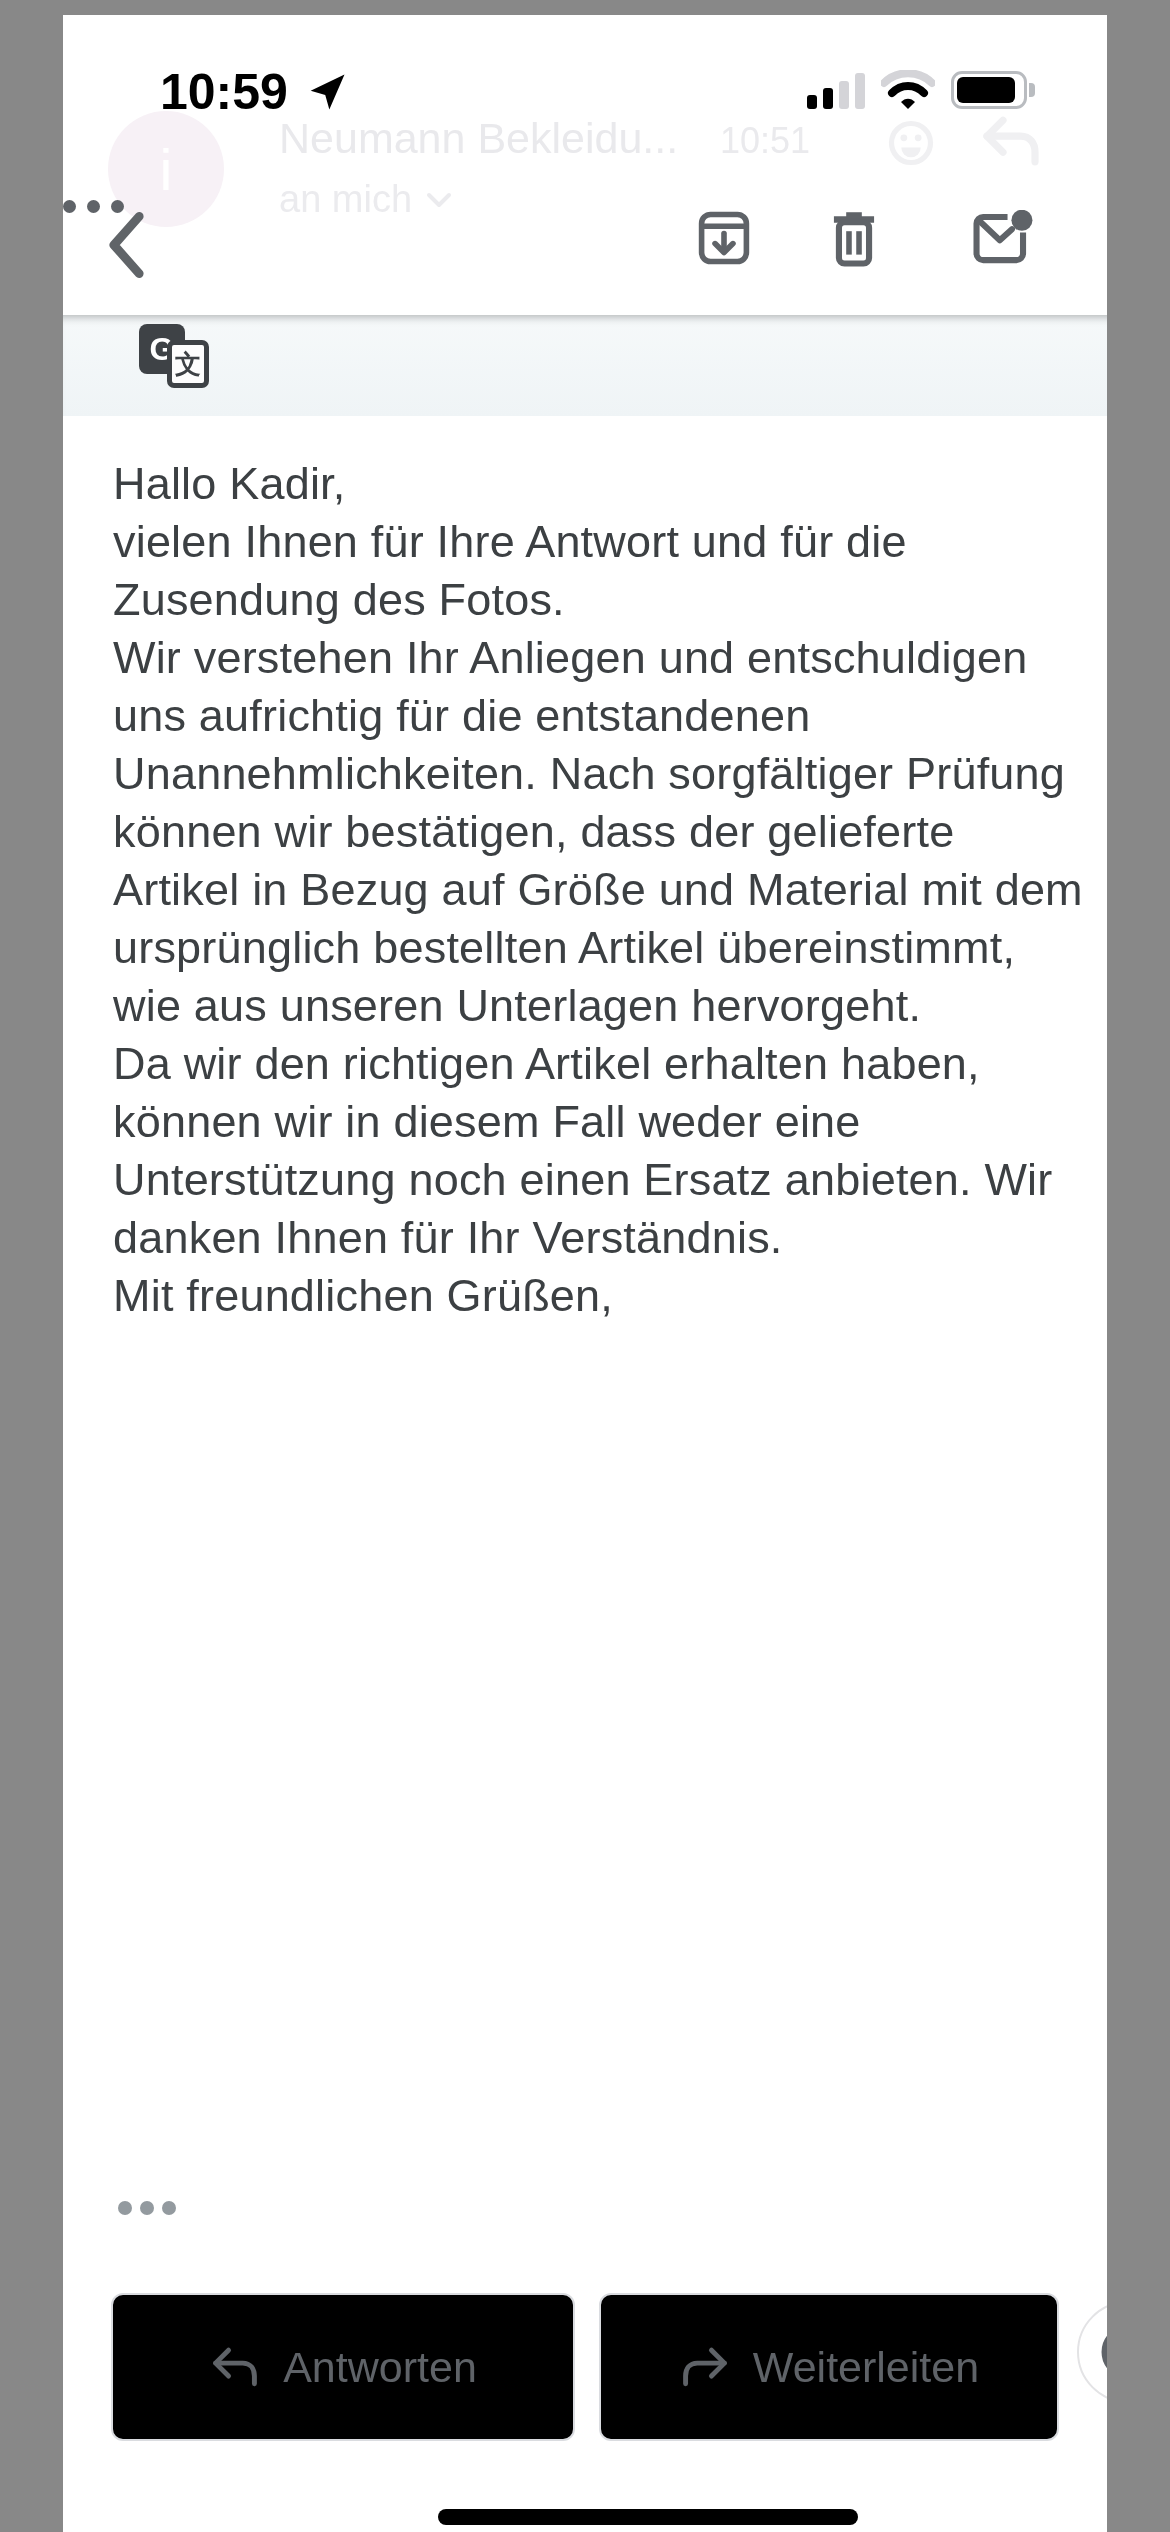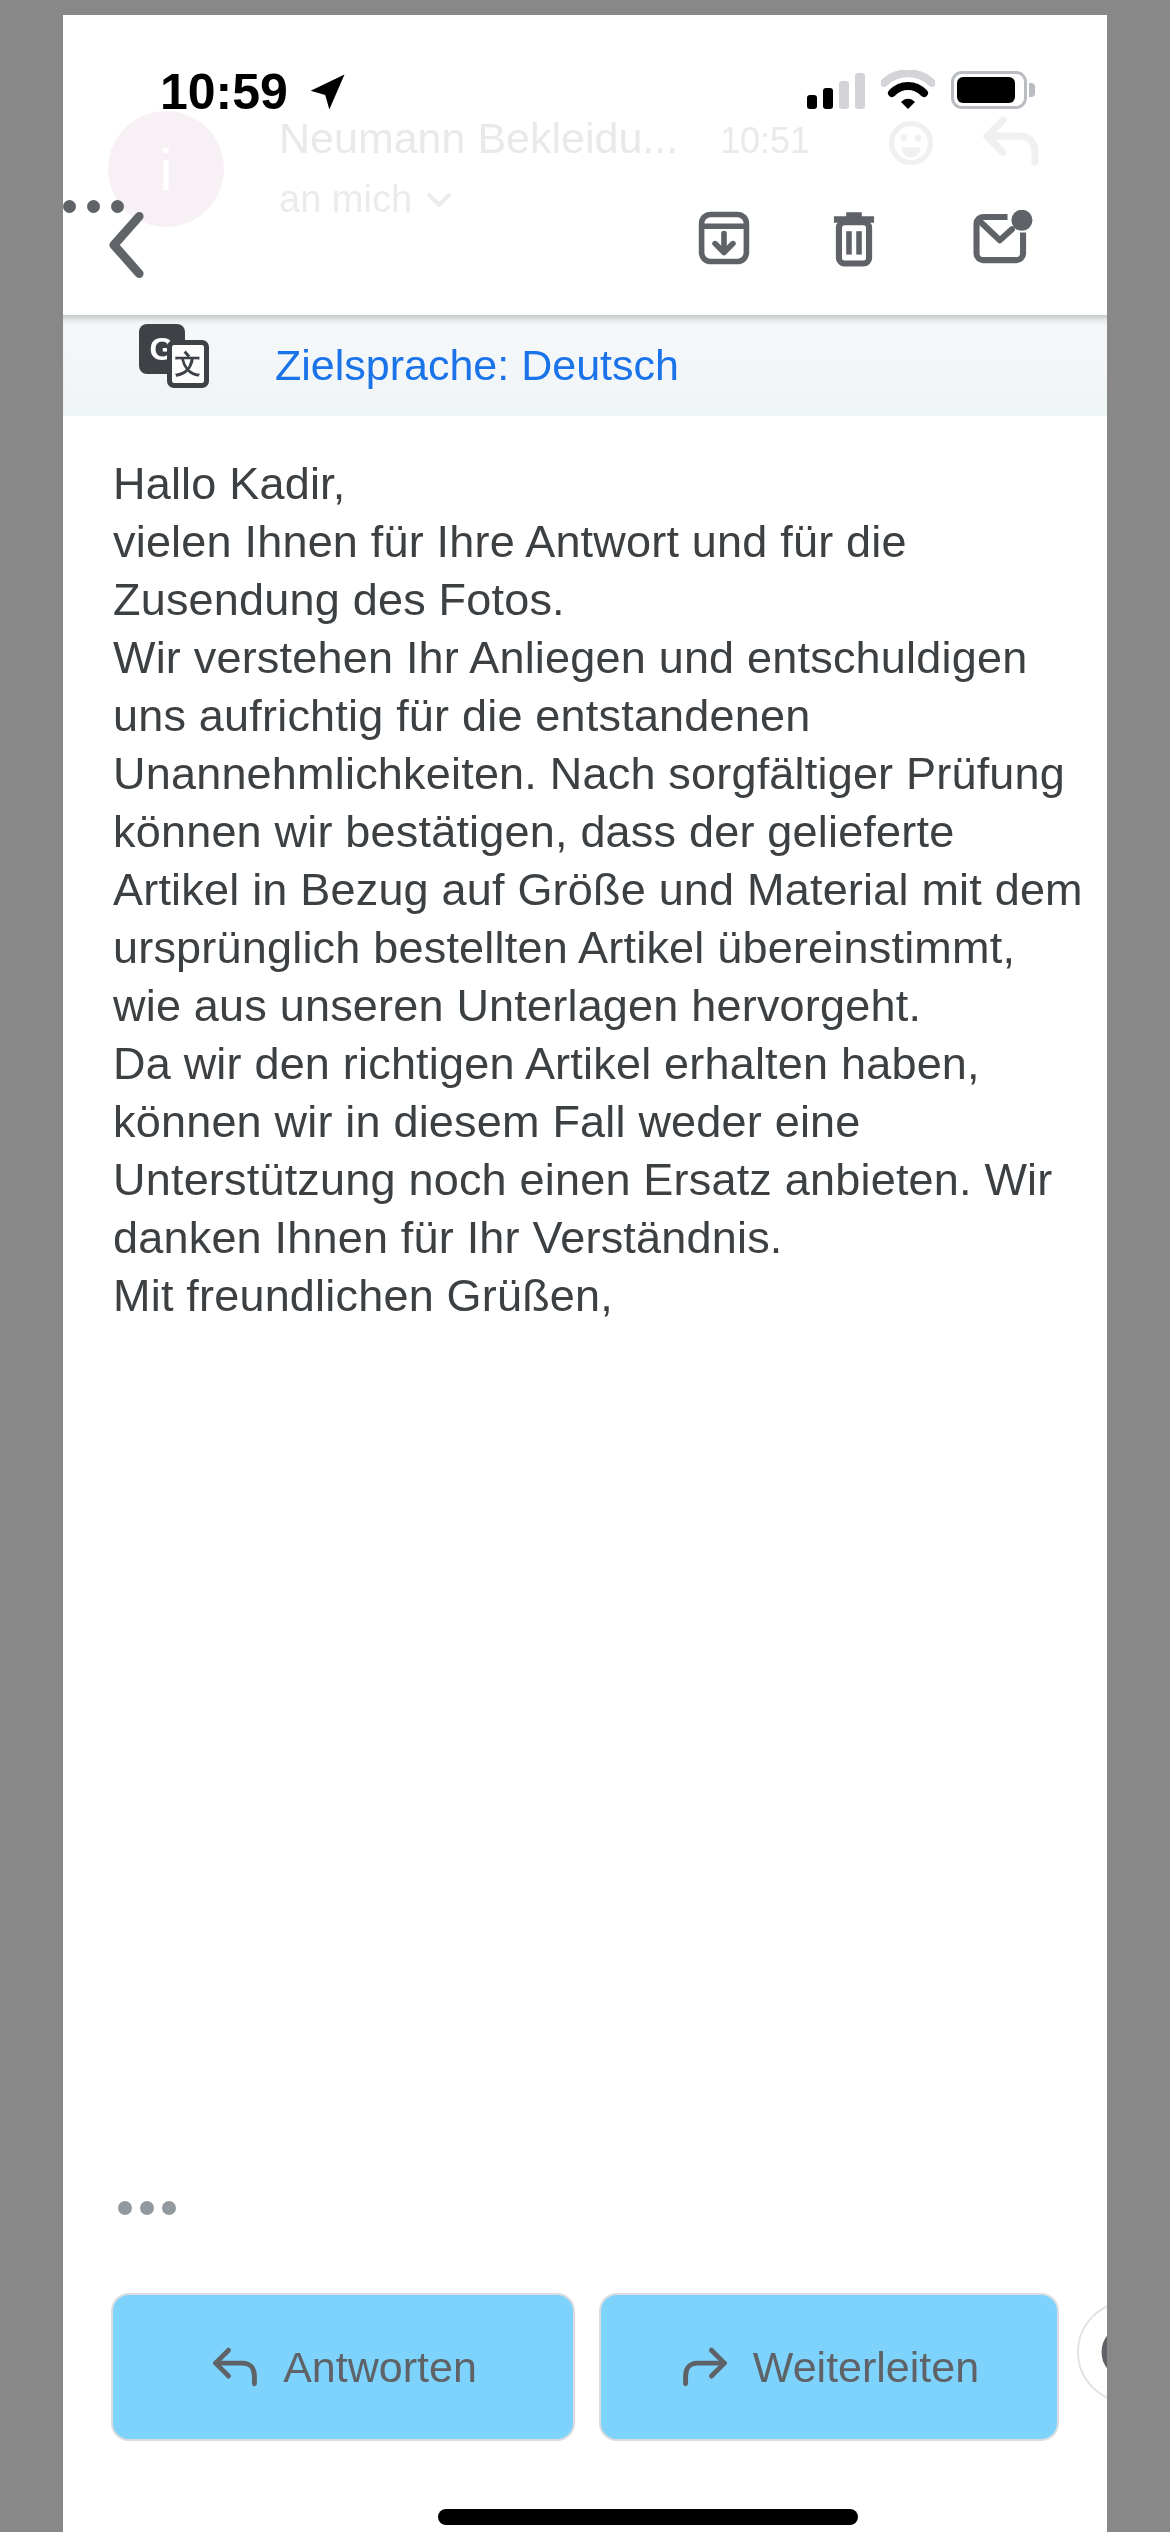--- a/index.html
+++ b/index.html
@@ -61,21 +61,21 @@
   .body p{margin:0;font-size:45px;line-height:58px;white-space:pre-line;letter-spacing:.2px;}
   .p1{margin-top:24px;}
   .p2{margin-top:115px;}
   .p3{margin-top:131px;}
   .p4{margin-top:134px;}
   .p5{margin-top:154px;}
   .p6{margin-top:99px;}
   .trim-dots{position:absolute;left:53px;top:2180px;display:flex;gap:8px;padding:6px 2px;}
   .trim-dots i{width:14px;height:14px;border-radius:50%;background:#939a9f;display:block;}
   
-  .btn{position:absolute;top:2278px;height:148px;background:#7dd3fc;border:2px solid #dadce0;border-radius:18px;
+  .btn{position:absolute;top:2278px;height:148px;background:#000000;border:2px solid #dadce0;border-radius:12px;
     display:flex;align-items:center;justify-content:center;gap:22px;color:#5f6368;font-size:43px;font-weight:500;box-sizing:border-box;}
   .btn-reply{left:48px;width:464px;}
   .btn-forward{left:536px;width:460px;}
   .emoji-btn{position:absolute;left:1014px;top:2286px;width:102px;height:102px;border-radius:50%;
     background:#fff;border:2px solid #e3e3e5;box-sizing:border-box;display:flex;align-items:center;justify-content:center;color:#5f6368;}
   .home{position:absolute;left:375px;top:2494px;width:420px;height:16px;border-radius:9px;background:#000;}
   svg{display:block;}
 </style>
 </head>
 <body>
@@ -183,21 +183,20 @@
 
   <div class="banner">
     <span class="gt-icon">
       <span class="gt-dark">
           <span>G</span>
         </span>
       <span class="gt-light">
           <span>文</span>
         </span>
     </span>
-    <span class="banner-label">Zielsprache: Deutsch</span>
     <span class="banner-close">
       <svg width="40" height="40" viewBox="0 0 36 36">
         <line x1="5" y1="5" x2="31" y2="31" stroke="#54575a" stroke-width="4.2" stroke-linecap="round"></line>
         <line x1="31" y1="5" x2="5" y2="31" stroke="#54575a" stroke-width="4.2" stroke-linecap="round"></line>
       </svg>
     </span>
   </div>
 
   <div class="body">
     <p class="p1">Hallo Kadir,</p>

